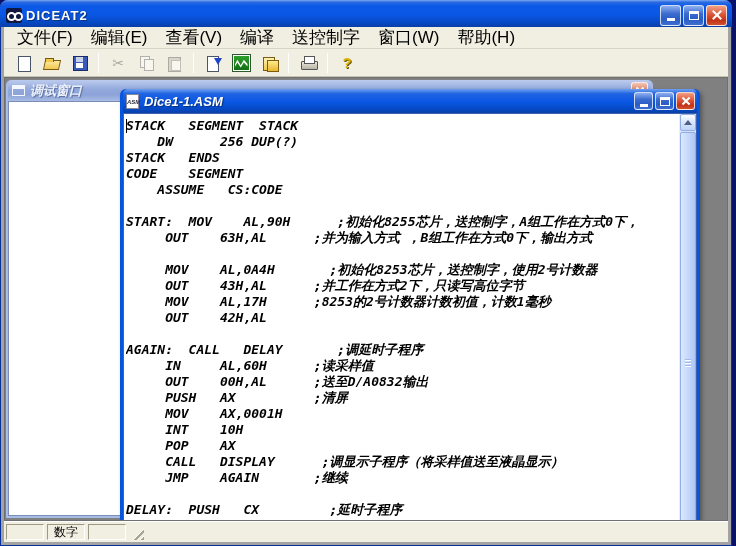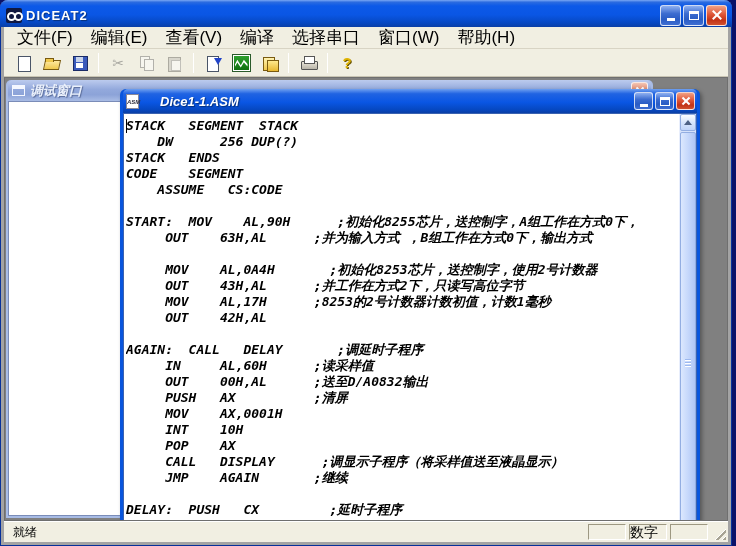--- a/index.html
+++ b/index.html
@@ -92,21 +92,21 @@
   .win-btn.inactive-close{ background:linear-gradient(180deg,#F4C4B2 0%,#DD8A70 45%,#CA6F52 75%,#D88A6E 100%);
     border-color:rgba(255,255,255,.8); }
   .glyph-x.sm::before,.glyph-x.sm::after{ height:10px; left:5px; top:1px; }
   .debug-client{ position:absolute; left:2px; right:2px; top:21px; bottom:2px;
     background:#fff; border:1px solid #7A8CB8; }
 
   
   .asm-window{ position:absolute; left:115px; top:11px; width:580px; height:520px;
     background:#0855DD; border-radius:6px 6px 0 0; padding:0 3px 3px; z-index:2;
     box-shadow:2px 2px 4px rgba(0,0,0,.35); }
-  .asm-title{ height:24px; display:flex; align-items:center; gap:21px; padding:0 2px 0 3px;
+  .asm-title{ height:24px; display:flex; align-items:center; gap:5px; padding:0 2px 0 3px;
     background:linear-gradient(180deg,#6FA0F0 0%,#2063E2 20%,#0A56E4 55%,#0648C2 85%,#0A3FA6 100%);
     border-radius:5px 5px 0 0; }
   .asm-icon{ width:13px; height:15px; background:#fff; border:1px solid #889;
     font-size:6px; font-weight:bold; color:#334; text-align:center; line-height:15px; letter-spacing:0; }
   .asm-title-text{ color:#fff; font-weight:bold; font-size:13px; flex:1 1 auto; text-shadow:1px 1px 1px #05307A; }
   .win-btn.mid{ width:19px; height:18px; }
   .asm-client{ position:absolute; left:3px; right:3px; top:24px; bottom:0;
     background:#fff; border:1px solid #3A62B0; overflow:hidden; }
 
   
@@ -125,21 +125,21 @@
   .sb-thumb{ position:absolute; left:0; right:0; top:18px; bottom:14px; border-radius:2px;
     background:linear-gradient(90deg,#DCE8FE,#C6D8FB 50%,#AFC6F6); border:1px solid #93AEE2; }
   .sb-grip{ position:absolute; left:4px; right:4px; top:50%; height:8px; margin-top:-4px;
     background:repeating-linear-gradient(180deg,#9DB9EF 0 1px,#fff 1px 2px,transparent 2px 3px); }
 
   
   .status-bar{ height:21px; background:#F1EFE2; border-top:1px solid #fff; display:flex;
     align-items:center; font-size:12px; color:#000; padding:0 2px; position:relative; }
   .status-text{ padding-left:7px; flex:1 1 auto; }
   .status-panel{ width:38px; height:16px; margin-right:3px; border:1px solid;
-    border-color:#9D9882 #FFFFFF #FFFFFF #9D9882; text-align:left; line-height:15px; font-size:14px; }
+    border-color:#9D9882 #FFFFFF #FFFFFF #9D9882; text-align:center; line-height:15px; font-size:12px; }
   .resize-grip{ width:13px; height:13px; align-self:flex-end; margin:0 0 2px 2px;
     clip-path:polygon(100% 0,100% 100%,0 100%);
     background:repeating-linear-gradient(135deg,#fff 0 1px,#A8A494 1px 3px,transparent 3px 5px); }
 </style>
 </head>
 <body>
 
 <div class="main-window">
 
   <div class="title-bar">
@@ -156,21 +156,21 @@
           <span class="glyph-x"></span>
         </span>
     </span>
   </div>
 
   <div class="menu-bar">
       <span class="menu-item">文件(F)</span>
       <span class="menu-item">编辑(E)</span>
       <span class="menu-item">查看(V)</span>
       <span class="menu-item">编译</span>
-      <span class="menu-item">选择串口</span>
+      <span class="menu-item">送控制字</span>
       <span class="menu-item">窗口(W)</span>
       <span class="menu-item">帮助(H)</span>
     </div>
 
   <div class="toolbar">
       <button class="tb-btn">
         <span class="ico ico-new"></span>
       </button>
       <button class="tb-btn">
         <span class="ico ico-open"></span>
@@ -247,20 +247,19 @@
           <div class="sb-thumb">
               <span class="sb-grip"></span>
             </div>
         </div>
       </div>
     </div>
 
   </div>
 
   <div class="status-bar">
-    <span class="status-text">就绪</span>
     <span class="status-panel"></span>
     <span class="status-panel">数字</span>
     <span class="status-panel"></span>
     <span class="resize-grip"></span>
   </div>
 
 </div>
 
 </body></html>

